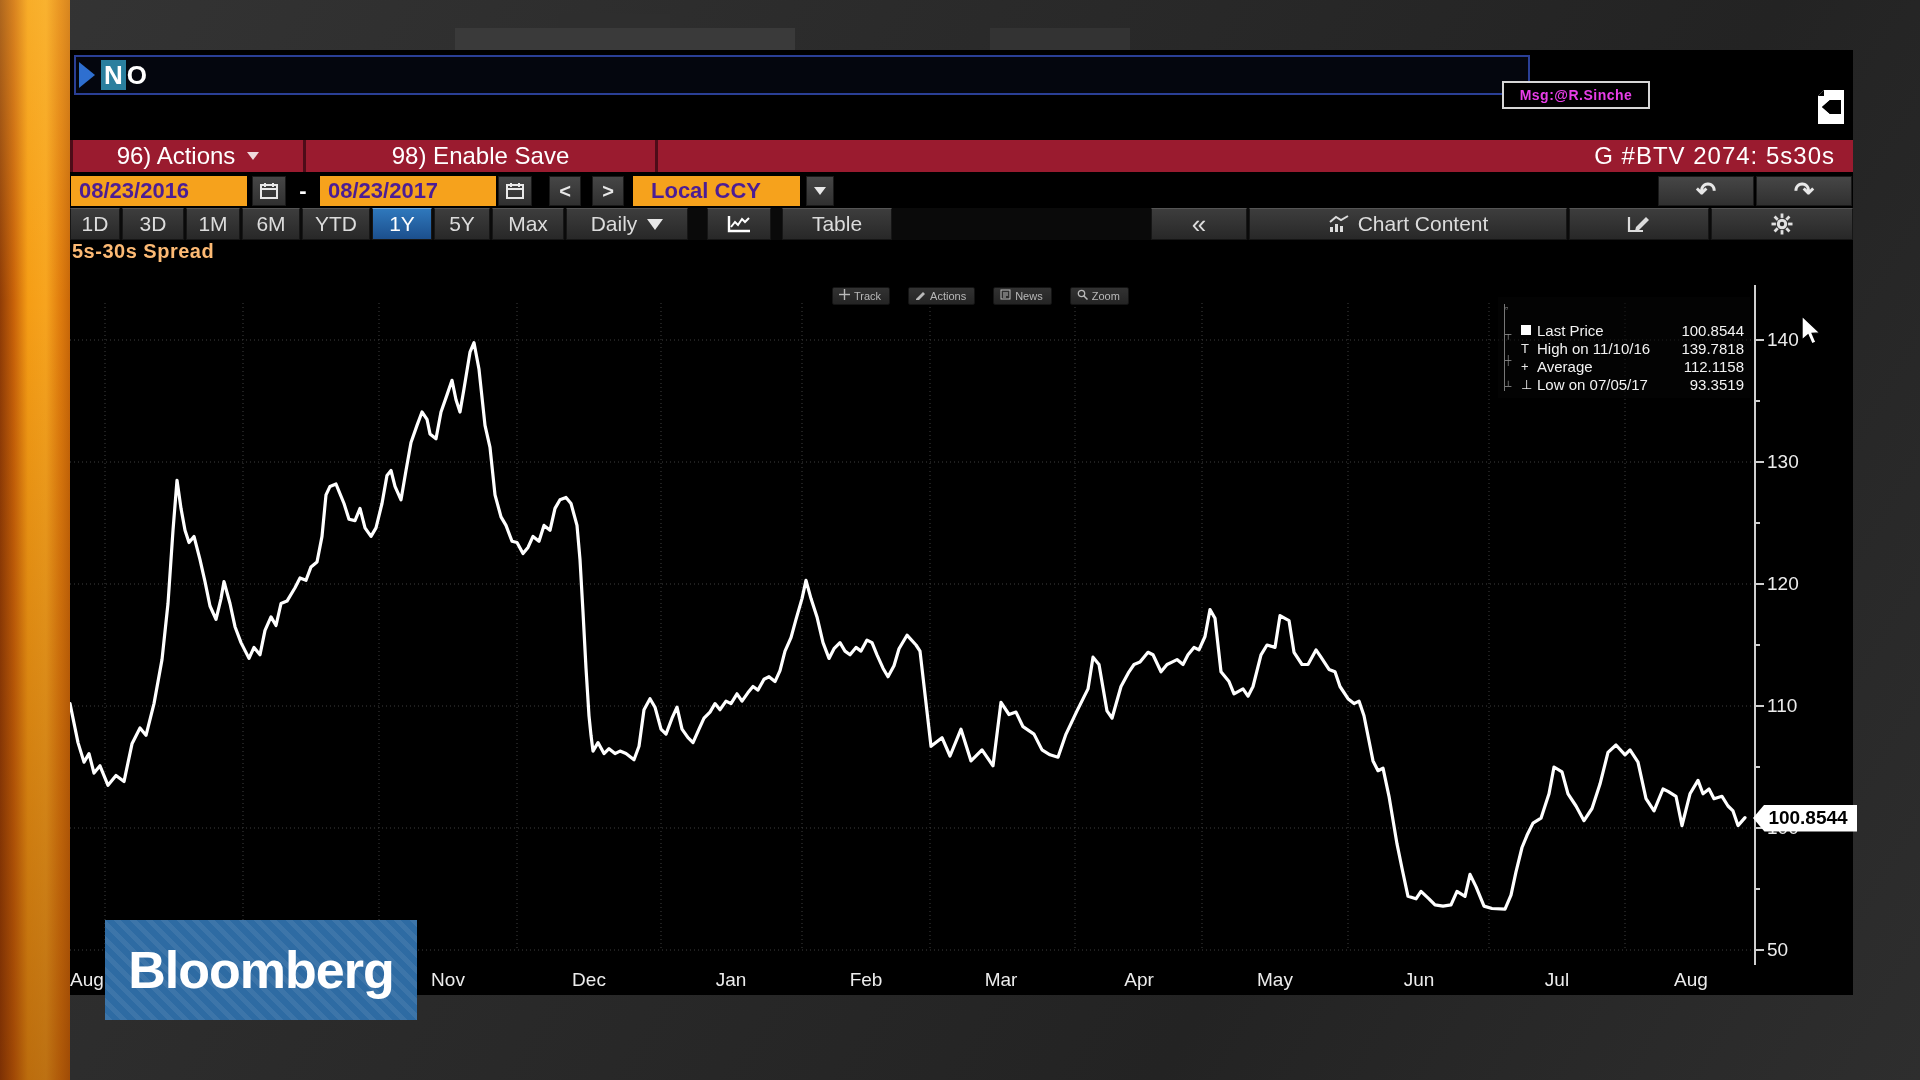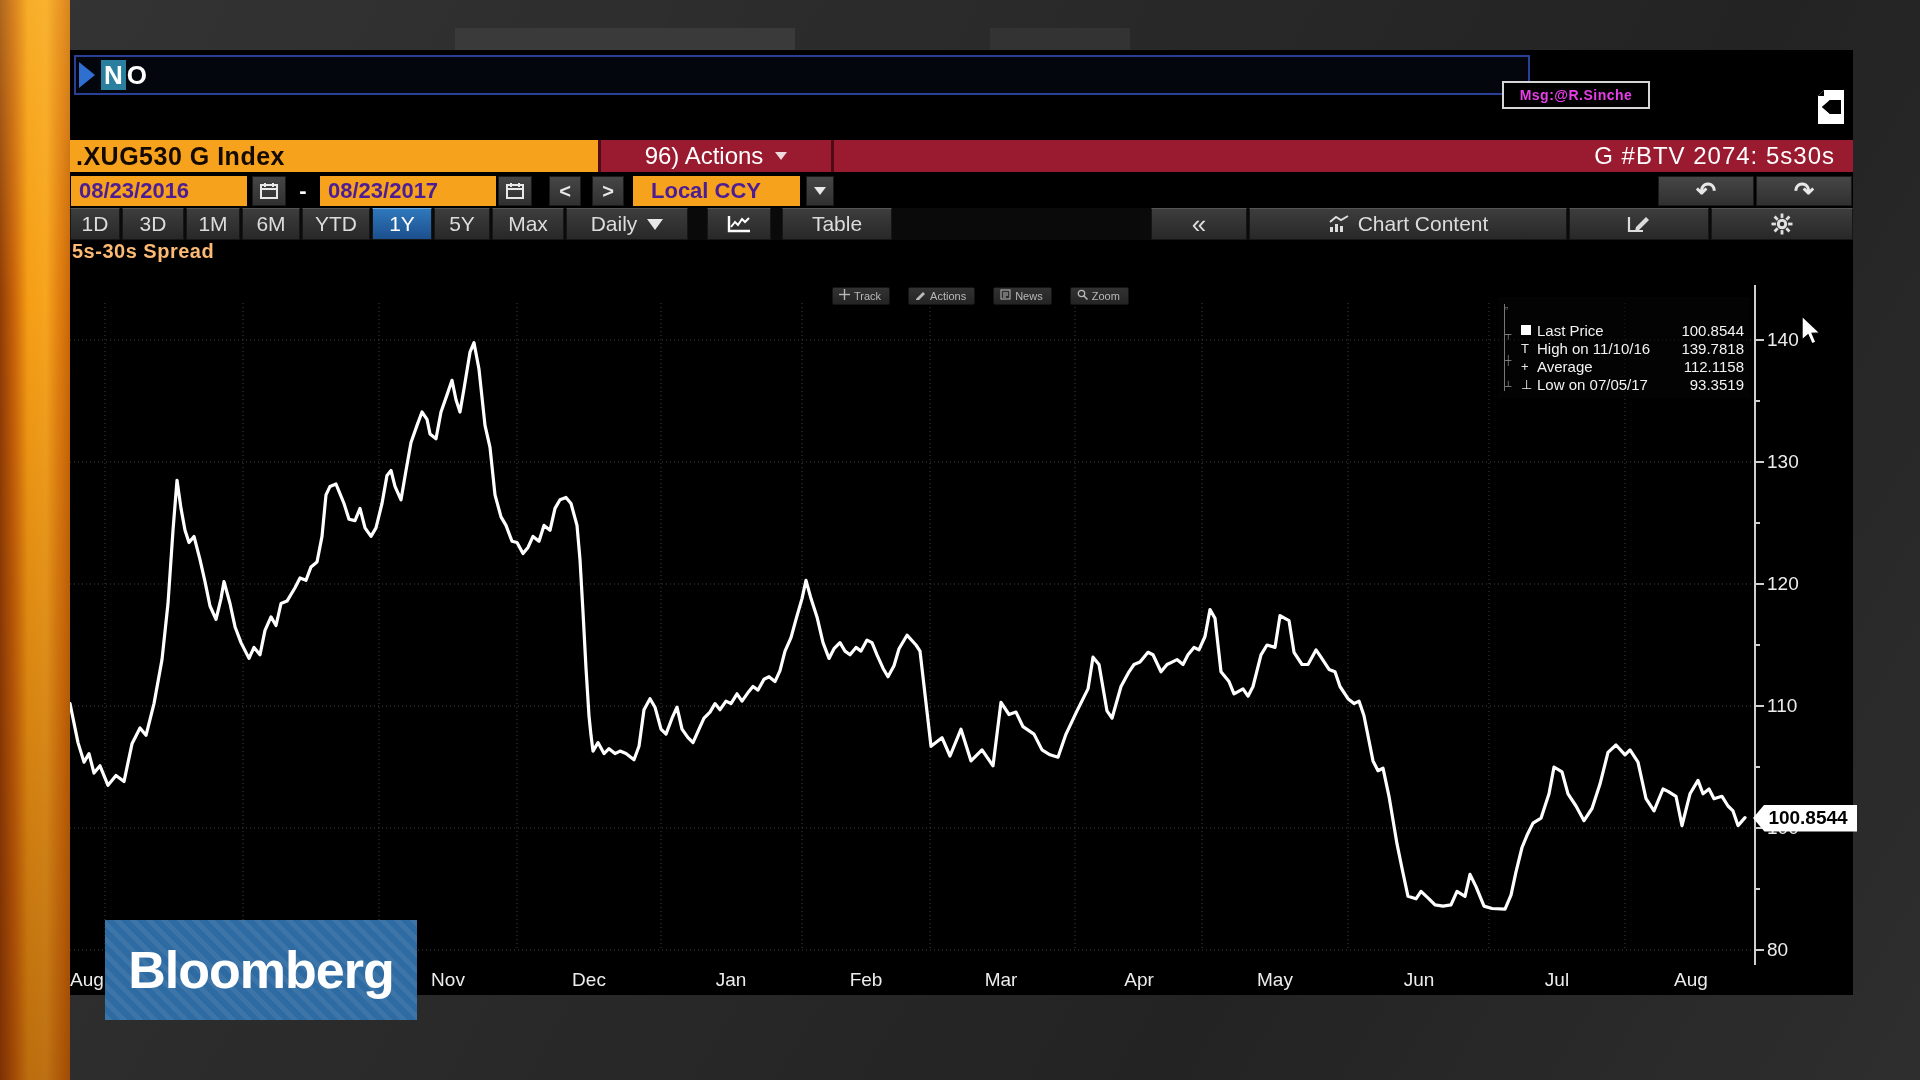--- a/index.html
+++ b/index.html
@@ -124,24 +124,26 @@
       <svg width="42" height="42" viewBox="0 0 42 42">
         <path d="M12 4 h20 v34 h-26 v-28 z" fill="#fff"></path>
         <path d="M12 4 v6 h-6 z" fill="#000"></path>
         <path d="M28 16 v5 h-10 v-7 l-8 7 l8 7 v-7 h10 v5" fill="#000"></path>
         <rect x="18" y="14" width="11" height="14" fill="#000"></rect>
         <path d="M10 21 l8 -7 v14 z" fill="#000"></path>
       </svg>
     </div>
 
     <div class="abs" id="tickerbar">
-      <div id="ticker-seg">.XUG530 G Index</div>
       <div class="red-seg" id="actions-seg">
         <span>96) Actions</span>
         <span class="caret-down"></span>
+      </div>
+      <div class="red-seg" id="enable-seg">
+        <span>98) Enable Save</span>
       </div>
       <div class="red-seg" id="session-seg">G #BTV 2074:  5s30s</div>
     </div>
 
     <div class="abs" id="daterow">
       <div class="abs amber-field" style="left:1px;top:0;width:176px;">08/23/2016</div>
       <div class="abs gray-btn" style="left:182px;top:0;width:34px;">
         <svg width="18" height="18" viewBox="0 0 18 18">
             <rect x="1" y="3" width="16" height="13" fill="none" stroke="#e8e8e8" stroke-width="2"></rect>
             <line x1="5" y1="1" x2="5" y2="5" stroke="#e8e8e8" stroke-width="2"></line>
@@ -271,21 +273,21 @@
           <line x1="1685" y1="177" x2="1694" y2="177" class="tick"></line>
           <line x1="1685" y1="55" x2="1694" y2="55" class="tick"></line>
           <line x1="1685" y1="604" x2="1690" y2="604" class="tick"></line>
           <line x1="1685" y1="482" x2="1690" y2="482" class="tick"></line>
           <line x1="1685" y1="360" x2="1690" y2="360" class="tick"></line>
           <line x1="1685" y1="238" x2="1690" y2="238" class="tick"></line>
           <line x1="1685" y1="116" x2="1690" y2="116" class="tick"></line>
           <path d="M0.0 418.6 L8.0 457.6 L14.0 477.1 L19.0 468.6 L24.0 488.1 L30.0 480.8 L38.0 500.3 L46.0 490.5 L54.0 496.6 L62.0 458.8 L70.0 443.0 L76.0 450.3 L84.0 418.6 L92.0 374.6 L98.0 318.5 L103.0 245.3 L107.0 195.3 L111.0 223.4 L115.0 245.3 L119.0 257.5 L124.0 251.4 L130.0 274.6 L135.0 296.6 L140.0 321.0 L146.0 334.4 L151.0 313.6 L154.0 296.6 L160.0 318.5 L165.0 341.7 L171.0 357.6 L179.0 373.4 L184.0 362.4 L190.0 369.8 L195.0 345.4 L201.0 331.9 L206.0 340.5 L211.0 318.5 L217.0 316.1 L225.0 302.7 L230.0 292.9 L236.0 295.3 L241.0 281.9 L247.0 277.0 L252.0 251.4 L256.0 209.9 L260.0 201.4 L266.0 199.0 L269.0 206.3 L274.0 218.5 L279.0 234.3 L285.0 235.6 L290.0 223.4 L295.0 242.9 L301.0 251.4 L306.0 242.9 L312.0 218.5 L317.0 190.4 L321.0 185.5 L325.0 201.4 L331.0 214.8 L336.0 185.5 L341.0 157.5 L347.0 140.4 L352.0 127.0 L357.0 134.3 L360.0 148.9 L366.0 153.8 L371.0 127.0 L377.0 109.9 L382.0 95.3 L386.0 114.8 L390.0 127.0 L394.0 103.8 L400.0 67.2 L404.0 57.7 L409.0 84.3 L415.0 140.4 L420.0 162.4 L425.0 209.9 L431.0 231.9 L436.0 240.4 L442.0 256.3 L447.0 257.5 L453.0 268.5 L458.0 262.4 L463.0 251.4 L469.0 256.3 L474.0 240.4 L480.0 245.3 L485.0 223.4 L490.0 214.8 L496.0 212.4 L501.0 218.5 L507.0 240.4 L510.0 274.6 L513.0 327.1 L516.0 383.2 L519.0 430.8 L521.0 450.3 L523.0 466.1 L528.0 457.6 L534.0 468.6 L539.0 463.7 L545.0 468.6 L550.0 466.1 L556.0 468.6 L564.0 474.7 L569.0 461.3 L574.0 424.7 L580.0 413.7 L585.0 422.2 L591.0 444.2 L596.0 449.1 L602.0 433.2 L607.0 422.2 L612.0 444.2 L618.0 452.7 L623.0 457.6 L629.0 444.2 L634.0 433.2 L640.0 427.1 L645.0 418.6 L650.0 424.7 L656.0 416.1 L661.0 418.6 L667.0 408.8 L672.0 416.1 L678.0 407.6 L683.0 401.5 L688.0 405.1 L694.0 394.2 L699.0 391.7 L705.0 396.6 L710.0 385.6 L715.0 366.1 L721.0 352.7 L726.0 334.4 L732.0 313.6 L736.0 295.3 L741.0 313.6 L747.0 331.9 L753.0 357.6 L759.0 373.4 L764.0 363.7 L770.0 357.6 L775.0 366.1 L780.0 369.8 L786.0 362.4 L791.0 366.1 L797.0 355.1 L802.0 357.6 L807.0 369.8 L813.0 383.2 L818.0 391.7 L824.0 380.7 L829.0 363.7 L837.0 350.2 L846.0 360.0 L850.0 366.1 L861.0 461.3 L872.0 452.7 L880.0 471.0 L891.0 444.2 L901.0 475.9 L912.0 464.9 L923.0 480.8 L931.0 417.3 L939.0 429.5 L946.0 427.1 L953.0 441.7 L964.0 449.1 L972.0 464.9 L980.0 469.8 L988.0 472.2 L996.0 449.1 L1007.0 425.9 L1018.0 403.9 L1023.0 372.2 L1029.0 379.5 L1037.0 425.9 L1042.0 433.2 L1051.0 401.5 L1059.0 386.8 L1064.0 379.5 L1070.0 377.1 L1078.0 367.3 L1083.0 369.8 L1091.0 386.8 L1097.0 379.5 L1102.0 377.1 L1107.0 374.6 L1113.0 379.5 L1118.0 369.8 L1124.0 362.4 L1129.0 364.9 L1135.0 351.5 L1140.0 324.6 L1145.0 333.2 L1151.0 386.8 L1159.0 396.6 L1164.0 408.8 L1173.0 403.9 L1178.0 411.2 L1183.0 401.5 L1191.0 369.8 L1197.0 360.0 L1205.0 362.4 L1210.0 330.7 L1219.0 335.6 L1224.0 367.3 L1232.0 379.5 L1238.0 379.5 L1246.0 364.9 L1251.0 372.2 L1259.0 384.4 L1265.0 386.8 L1270.0 401.5 L1278.0 413.7 L1284.0 418.6 L1289.0 416.1 L1294.0 430.8 L1303.0 475.9 L1308.0 485.7 L1313.0 483.2 L1319.0 511.3 L1327.0 558.9 L1332.0 583.3 L1338.0 611.3 L1346.0 613.8 L1351.0 606.4 L1359.0 613.8 L1365.0 619.9 L1373.0 621.1 L1381.0 619.9 L1387.0 606.4 L1395.0 611.3 L1400.0 589.4 L1406.0 601.6 L1414.0 621.1 L1422.0 623.5 L1435.0 624.1 L1441.0 610.1 L1446.0 586.9 L1452.0 562.5 L1457.0 550.3 L1463.0 538.1 L1471.0 533.2 L1479.0 508.8 L1484.0 482.0 L1492.0 486.9 L1498.0 508.8 L1506.0 521.0 L1514.0 535.7 L1522.0 523.5 L1530.0 499.1 L1538.0 467.4 L1546.0 460.0 L1555.0 469.8 L1560.0 464.9 L1568.0 477.1 L1576.0 513.7 L1584.0 525.9 L1593.0 504.0 L1598.0 506.4 L1606.0 511.3 L1612.0 540.6 L1620.0 508.8 L1628.0 495.4 L1633.0 508.8 L1639.0 504.0 L1644.0 513.7 L1652.0 511.3 L1658.0 521.0 L1663.0 525.9 L1668.0 540.6 L1675.0 532.6" class="priceline"></path>
         </svg>
       <div id="ylabels">
-          <div class="y-label" style="left: 1697px; top: 654px;">80</div>
+          <div class="y-label" style="left: 1697px; top: 654px;">50</div>
           <div class="y-label" style="left: 1697px; top: 532px;">100</div>
           <div class="y-label" style="left: 1697px; top: 410px;">110</div>
           <div class="y-label" style="left: 1697px; top: 288px;">120</div>
           <div class="y-label" style="left: 1697px; top: 166px;">130</div>
           <div class="y-label" style="left: 1697px; top: 44px;">140</div>
         </div>
       <div id="xlabels">
           <div class="x-label" style="left: -18px; top: 684px;">Aug</div>
           <div class="x-label" style="left: 69px; top: 684px;">Sep</div>
           <div class="x-label" style="left: 206px; top: 684px;">Oct</div>

